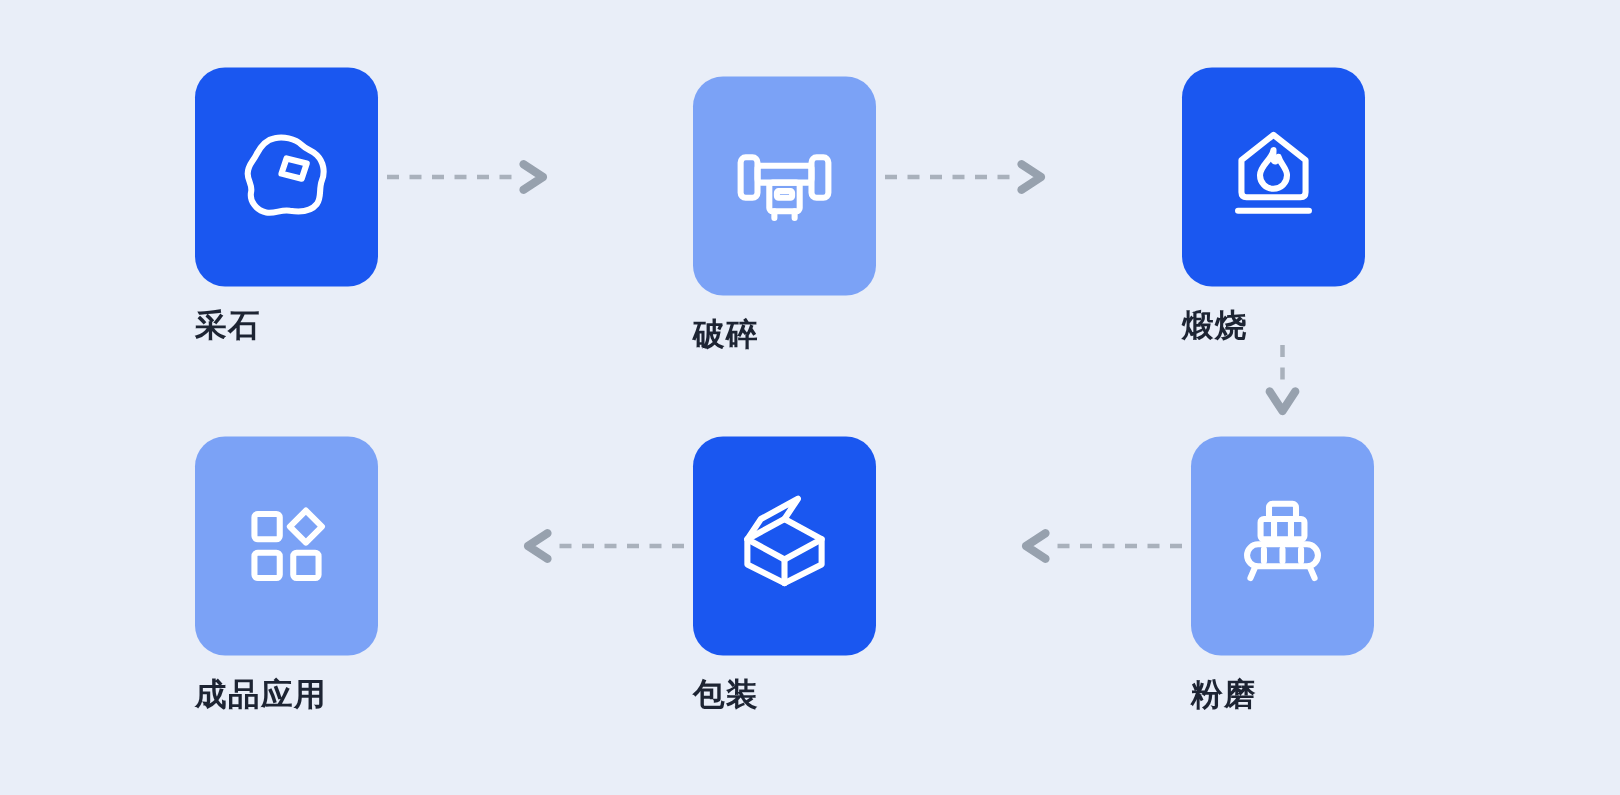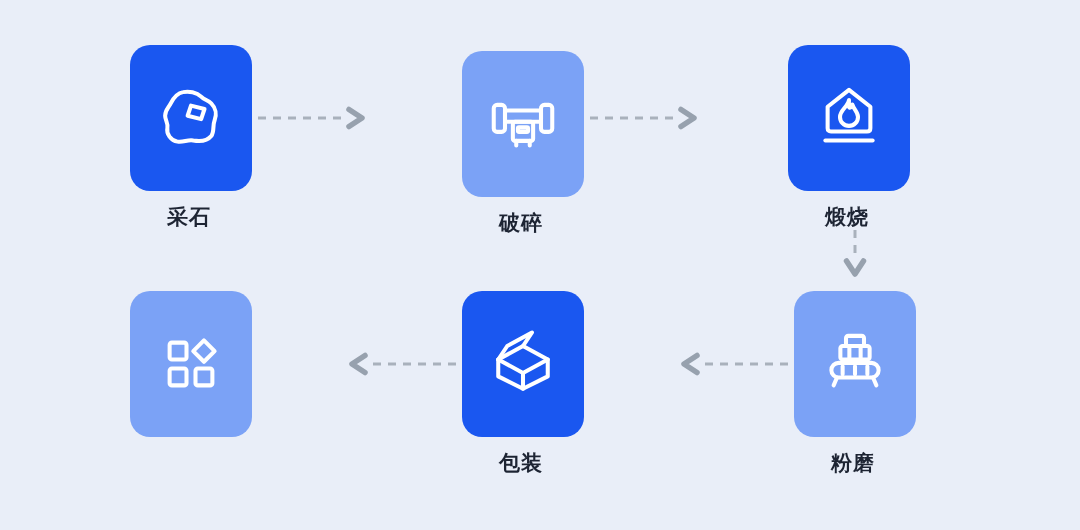--- a/index.html
+++ b/index.html
@@ -10,21 +10,21 @@
   .canvas {
     position: relative;
     width: 1080px;
     height: 530px;
     background: var(--bg, #e9eef8);
     overflow: hidden;
   }
   .node {
     position: absolute;
     width: 118px;
-    text-align: center;
+    text-align: left;
   }
   .card {
     width: 122px;
     height: 146px;
     border-radius: 20px;
     display: flex;
     align-items: center;
     justify-content: center;
   }
   .card.dark  { background: var(--card-dark,  #1a57f0); }
@@ -128,20 +128,21 @@
 
   <div class="node" style="left:130px; top:291px">
     <div class="card light">
       <svg viewBox="0 0 64 64">
         <rect x="13" y="13" width="15" height="15" rx="2"></rect>
         <path d="M43.5 11 L53 20.5 L43.5 30 L34 20.5 Z"></path>
         <rect x="13" y="36" width="15" height="15" rx="2"></rect>
         <rect x="36" y="36" width="15" height="15" rx="2"></rect>
       </svg>
     </div>
+    <div class="node-label">成品应用</div>
   </div>
 
   <svg class="arrow" style="left:252px; top:104px" width="210" height="28">
     <line class="dash" x1="6" y1="14" x2="94" y2="14"></line>
     <polyline class="chev" points="97,5.5 110,14 97,22.5"></polyline>
   </svg>
 
   <svg class="arrow" style="left:584px; top:104px" width="210" height="28">
     <line class="dash" x1="6" y1="14" x2="94" y2="14"></line>
     <polyline class="chev" points="97,5.5 110,14 97,22.5"></polyline>

